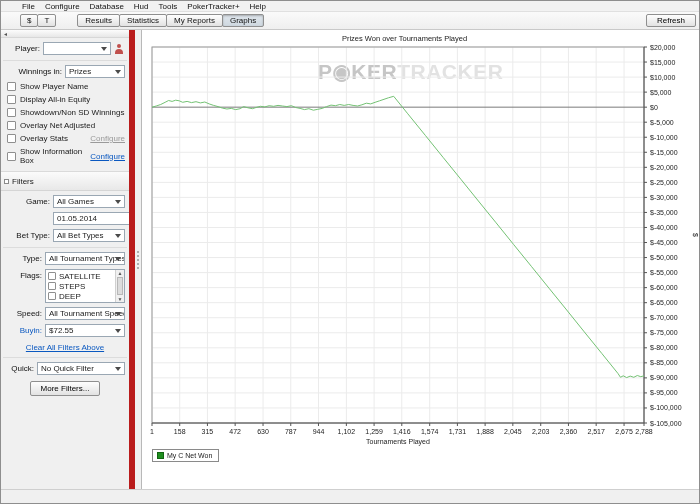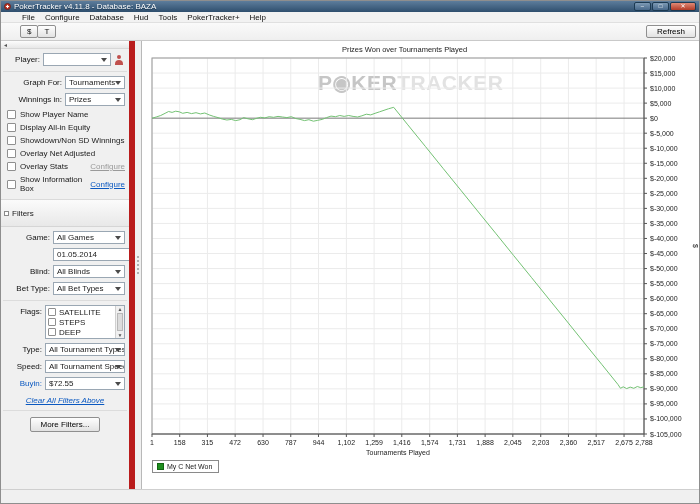--- a/index.html
+++ b/index.html
@@ -41,80 +41,77 @@
   .lbl { flex:none; text-align:right; margin-right:3px; color:#111; }
   .lbl.w36{width:36px;} .lbl.w58{width:58px;} .lbl.w46{width:46px;} .lbl.w38{width:38px;} .lbl.w30{width:30px;}
   .lbl.blue { color:#0a58c0; }
   .combo { flex:1; height:13px; background:#fff; border:1px solid #9aa7b3; display:flex; align-items:center; padding:0 14px 0 3px; position:relative; white-space:nowrap; overflow:hidden; }
   .combo .arr { position:absolute; right:3px; top:4px; width:0; height:0; border-left:3px solid transparent; border-right:3px solid transparent; border-top:4px solid #4a4a4a; }
   .sep { height:1px; background:#dcdcdc; margin:5px 2px 0 2px; }
   .cbrow { display:flex; align-items:center; margin:4px 4px 0 6px; }
   .cb { width:9px; height:9px; background:#fff; border:1px solid #8f8f8f; border-radius:1px; flex:none; margin-right:4px; }
   .cfg { margin-left:auto; text-decoration:underline; }
   .cfg.on { color:#0a58c0; } .cfg.off { color:#9a9a9a; }
-  .filters-hdr { margin-top:6px; height:28px; background:linear-gradient(#fbfbfb,#e8e8e8); border-top:1px solid #dadada; border-bottom:1px solid #d5d5d5; display:flex; align-items:center; padding-left:3px; }
+  .filters-hdr { margin-top:6px; height:20px; background:linear-gradient(#fbfbfb,#e8e8e8); border-top:1px solid #dadada; border-bottom:1px solid #d5d5d5; display:flex; align-items:center; padding-left:3px; }
   .filters-hdr .bx { width:5px; height:5px; border:1px solid #8a8a8a; background:#fff; margin-right:3px; }
   .datein { flex:1; height:13px; background:#fff; border:1px solid #9aa7b3; display:flex; align-items:center; padding:0 2px 0 3px;gap:39px; }
   .datein .cal { margin-left:auto; display:flex; align-items:center; gap:2px; }
   .calic { width:8px; height:8px; border:1px solid #777; background:linear-gradient(#cc6655 0 2px, #fff 2px); }
   .datein .arr2 { width:0;height:0;border-left:3px solid transparent;border-right:3px solid transparent;border-top:4px solid #4a4a4a; }
   .flagsbox { flex:1; height:34px; background:#fff; border:1px solid #9aa7b3; display:flex; }
   .flaglist { flex:1; padding:1px 0 0 1px; }
   .flagrow { display:flex; align-items:center; height:10px; }
   .flagrow .cb { width:8px; height:8px; margin:0 3px 0 1px; }
   .fscroll { width:9px; flex:none; background:#f0f0f0; border-left:1px solid #d0d0d0; display:flex; flex-direction:column; font-size:5px; color:#555; text-align:center; }
   .fscroll .thumb { flex:1; margin:1px; background:#dcdcdc; border:1px solid #b8b8b8; }
   .linkc { text-align:center; margin-top:6px; }
-  .linkc span { color:#0a58c0; text-decoration:underline;font-style:italic; }
+  .linkc span { color:#0a58c0; text-decoration:underline; }
   .morebtn-wrap { text-align:center; margin-top:6px; }
   .morebtn { height:15px; font-size:8px; padding:0 10px; background:linear-gradient(#fefefe,#e2e2e2); border:1px solid #8f8f8f; border-radius:2px; }
 
   
   .chart-title { position:absolute; top:4px; left:12px; right:44px; text-align:center; font-size:7.5px; color:#222; }
   .watermark { position:absolute; top:30px; left:176px; font-size:21px; font-weight:bold; letter-spacing:.5px; white-space:nowrap; pointer-events:none; }
   .watermark .wm1 { color:#c6c6c6; } .watermark .wm2 { color:#e2e2e2; }
   #chart-svg { position:absolute; left:0; top:0; }
   .legend { position:absolute; left:10px; top:419px; border:1px solid #8a8a8a; background:#fff; padding:2px 6px 2px 4px; display:inline-flex; align-items:center; gap:3px; font-size:7px; }
   .legend .sw { width:7px; height:7px; border:1px solid #116611; flex:none; }
 
   
   .statusbar { height:14px; flex:none; background:#f0f0f0; border-top:1px solid #cfcfcf; }
 </style>
 </head>
 <body>
 
 <div class="window">
 
-  <div class="titlebar">
-    <span class="app-icon"></span>
-    <span class="title-text">PokerTracker v4.11.8 - Database: BAZA</span>
-    <span class="winbtns">
-      <span class="winbtn">–</span>
-      <span class="winbtn">□</span>
-      <span class="winbtn close">✕</span>
-    </span>
-  </div>
 
   <div class="menubar" id="menubar">
       <span class="menu-item">File</span>
       <span class="menu-item">Configure</span>
       <span class="menu-item">Database</span>
       <span class="menu-item">Hud</span>
       <span class="menu-item">Tools</span>
       <span class="menu-item">PokerTracker+</span>
       <span class="menu-item">Help</span>
     </div>
 
   <div class="toolbar">
     <span class="gap1"></span>
     <span class="btn-group" id="smallgroup">
         <button class="tbtn sm">$</button>
         <button class="tbtn sm">T</button>
       </span>
     <span class="gap2"></span>
+    <span class="btn-group" id="tabgroup">
+        <button class="tbtn">Results</button>
+        <button class="tbtn">Statistics</button>
+        <button class="tbtn">My Reports</button>
+        <button class="tbtn active">Graphs</button>
+      </span>
     <button class="refresh">Refresh</button>
   </div>
 
   <div class="main">
 
     <div class="sidebar">
       <div class="collapse-strip"><span>◂</span></div>
 
       <div class="row">
         <span class="lbl w36">Player:</span>
@@ -124,27 +121,20 @@
           </span>
         <span style="width:11px;height:10px;position:relative;margin-left:3px;flex:none">
           <span style="position:absolute;left:3px;top:0;width:4px;height:4px;border-radius:50%;background:#c0504d"></span>
           <span style="position:absolute;left:1px;top:5px;width:8px;height:5px;border-radius:4px 4px 0 0;background:#c0504d"></span>
         </span>
       </div>
 
 
       <div class="sep"></div>
 
-      <div class="row">
-        <span class="lbl w58">Graph For:</span>
-        <span class="combo">
-            <span>Tournaments</span>
-            <span class="arr"></span>
-          </span>
-      </div>
       <div class="row">
         <span class="lbl w58">Winnings in:</span>
         <span class="combo">
             <span>Prizes</span>
             <span class="arr"></span>
           </span>
       </div>
 
       <div id="checkbox-list" style="margin-top:3px">
           <div class="cbrow">
@@ -191,36 +181,36 @@
         <span class="lbl w46"></span>
         <span class="datein">
           <span>01.05.2014</span>
           <span class="cal">
               <span class="calic"></span>
               <span class="arr2"></span>
             </span>
         </span>
       </div>
       <div class="row">
-        <span class="lbl w46">Blind:</span>
-        <span class="combo">
-            <span>All Blinds</span>
-            <span class="arr"></span>
-          </span>
-      </div>
-      <div class="row">
         <span class="lbl w46">Bet Type:</span>
         <span class="combo">
             <span>All Bet Types</span>
             <span class="arr"></span>
           </span>
       </div>
 
       <div class="sep"></div>
 
+      <div class="row">
+        <span class="lbl w38">Type:</span>
+        <span class="combo">
+            <span>All Tournament Types</span>
+            <span class="arr"></span>
+          </span>
+      </div>
       <div class="row" style="align-items:flex-start">
         <span class="lbl w38" style="margin-top:2px">Flags:</span>
         <span class="flagsbox">
           <span class="flaglist" id="flags-list">
               <span class="flagrow">
                 <span class="cb"></span>
                 <span>SATELLITE</span>
               </span>
               <span class="flagrow">
                 <span class="cb"></span>
@@ -232,45 +222,45 @@
               </span>
             </span>
           <span class="fscroll">
             <span>▲</span>
             <span class="thumb"></span>
             <span>▼</span>
           </span>
         </span>
       </div>
       <div class="row">
-        <span class="lbl w38">Type:</span>
-        <span class="combo">
-            <span>All Tournament Types</span>
-            <span class="arr"></span>
-          </span>
-      </div>
-      <div class="row">
         <span class="lbl w38">Speed:</span>
         <span class="combo">
             <span>All Tournament Speeds</span>
             <span class="arr"></span>
           </span>
       </div>
       <div class="row">
         <span class="lbl w38 blue">Buyin:</span>
         <span class="combo">
             <span>$72.55</span>
             <span class="arr"></span>
           </span>
       </div>
 
       <div class="linkc"><span>Clear All Filters Above</span></div>
 
       <div class="sep"></div>
 
+      <div class="row">
+        <span class="lbl w30">Quick:</span>
+        <span class="combo">
+            <span>No Quick Filter</span>
+            <span class="arr"></span>
+          </span>
+      </div>
       <div class="morebtn-wrap">
         <button class="morebtn">More Filters...</button>
       </div>
     </div>
 
     <div class="splitter">
         <i></i>
         <i></i>
         <i></i>
         <i></i>

